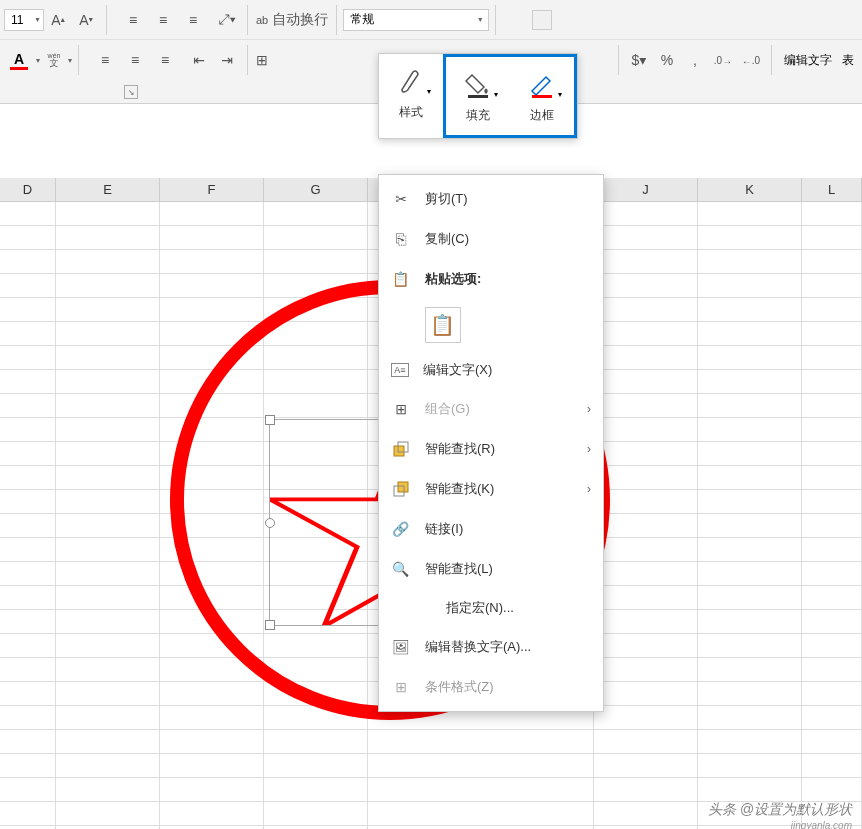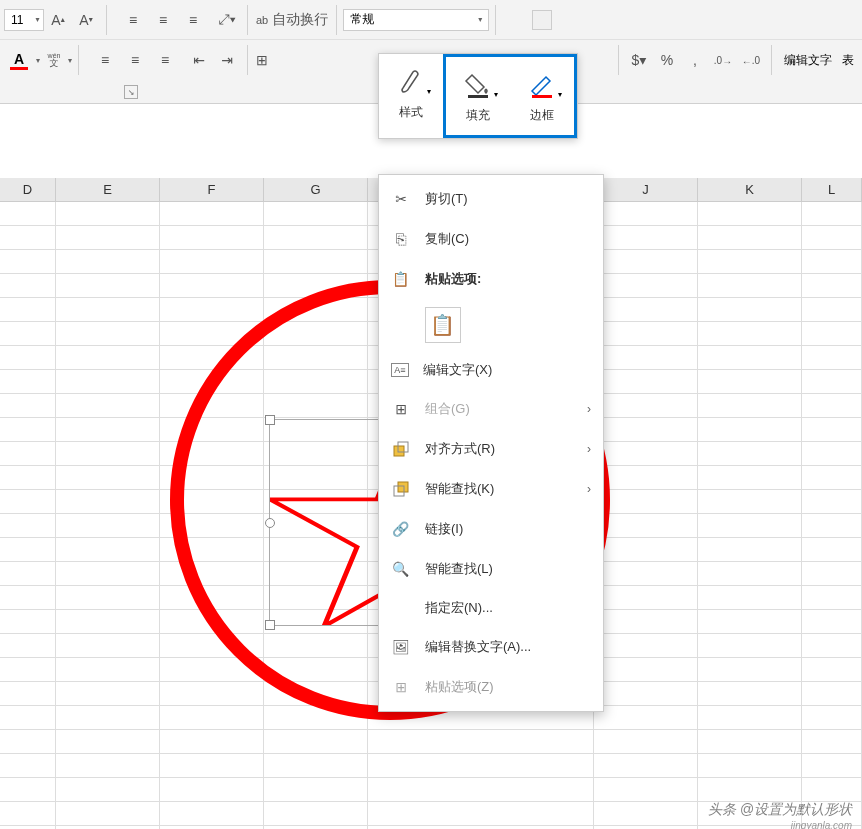--- a/index.html
+++ b/index.html
@@ -50,21 +50,21 @@
     .rotate-handle { width: 12px; height: 12px; background: #fff; border: 1px solid #888; border-radius: 50%; position: absolute; top: -30px; left: 50%; margin-left: -6px; }
     .rotate-line { width: 1px; height: 18px; background: #aaa; position: absolute; top: -18px; left: 50%; }
     
     .context-menu { position: absolute; top: 174px; left: 378px; width: 226px; background: #fff; border: 1px solid #ccc; box-shadow: 0 4px 12px rgba(0,0,0,.25); z-index: 200; padding: 4px 0; }
     .menu-item { display: flex; align-items: center; padding: 10px 12px; font-size: 13px; color: #333; gap: 14px; }
     .menu-item.disabled { color: #aaa; }
     .menu-item .mi-icon { width: 20px; height: 20px; display: flex; align-items: center; justify-content: center; color: #555; font-size: 14px; }
     .menu-item .mi-arrow { margin-left: auto; color: #666; font-size: 12px; }
     .paste-section { padding: 8px 12px 8px 46px; }
     .paste-big-icon { width: 36px; height: 36px; border: 1px solid #ccc; display: flex; align-items: center; justify-content: center; font-size: 20px; color: #888; }
-    .menu-item.indent { padding-left: 46px; }
+    .menu-item.indent { padding-left: 67px; }
     
     .watermark { position: absolute; bottom: 10px; right: 10px; font-size: 14px; color: rgba(0,0,0,.5); font-style: italic; z-index: 300; }
     .watermark-sub { position: absolute; bottom: -2px; right: 10px; font-size: 10px; color: rgba(0,0,0,.4); font-style: italic; z-index: 300; }
     
     svg { display: block; }
   </style>
 </head>
 <body>
 
 <div class="ribbon-top">
@@ -504,21 +504,21 @@
     <span>组合(G)</span>
     <span class="mi-arrow">›</span>
   </div>
   <div class="menu-item">
     <span class="mi-icon">
       <svg width="18" height="18" viewBox="0 0 18 18">
           <rect x="2" y="6" width="10" height="10" fill="#f0c040" stroke="#aa8020"></rect>
           <rect x="6" y="2" width="10" height="10" fill="none" stroke="#888"></rect>
         </svg>
     </span>
-    <span>对齐方式(R)</span>
+    <span>智能查找(R)</span>
     <span class="mi-arrow">›</span>
   </div>
   <div class="menu-item">
     <span class="mi-icon">
       <svg width="18" height="18" viewBox="0 0 18 18">
           <rect x="6" y="2" width="10" height="10" fill="#f0c040" stroke="#aa8020"></rect>
           <rect x="2" y="6" width="10" height="10" fill="none" stroke="#888"></rect>
         </svg>
     </span>
     <span>智能查找(K)</span>
@@ -534,18 +534,18 @@
   </div>
   <div class="menu-item indent">
     <span>指定宏(N)...</span>
   </div>
   <div class="menu-item">
     <span class="mi-icon">🖼</span>
     <span>编辑替换文字(A)...</span>
   </div>
   <div class="menu-item" style="opacity:.5">
     <span class="mi-icon">⊞</span>
-    <span>粘贴选项(Z)</span>
+    <span>条件格式(Z)</span>
   </div>
 </div>
 
 <div class="watermark">头条 @设置为默认形状</div>
 <div class="watermark-sub">jingyanla.com</div>
 
 </body></html>

